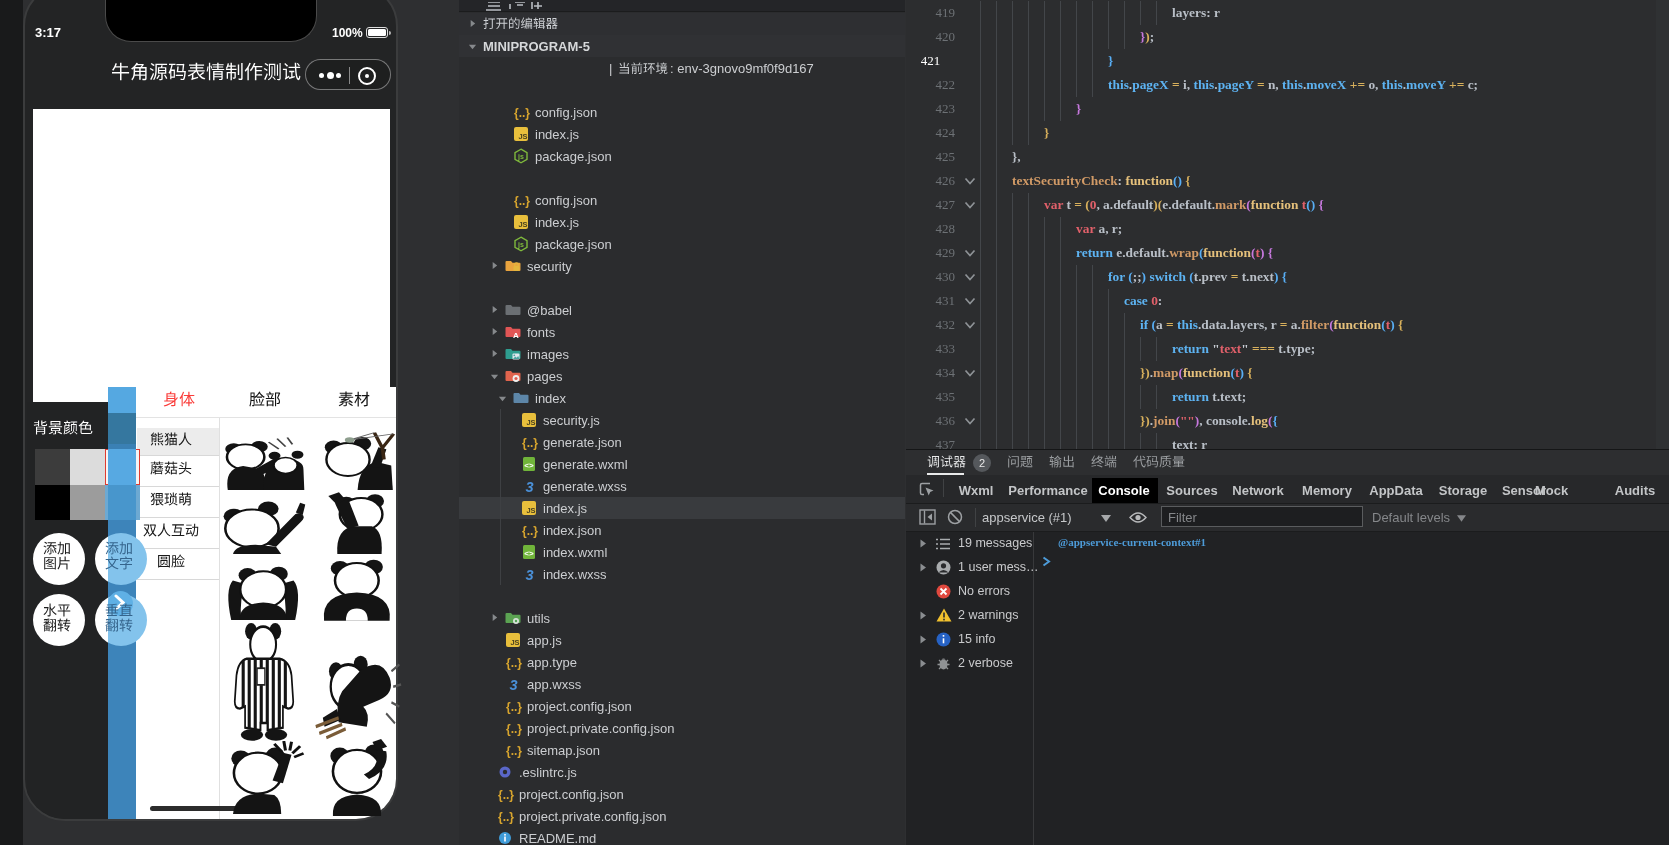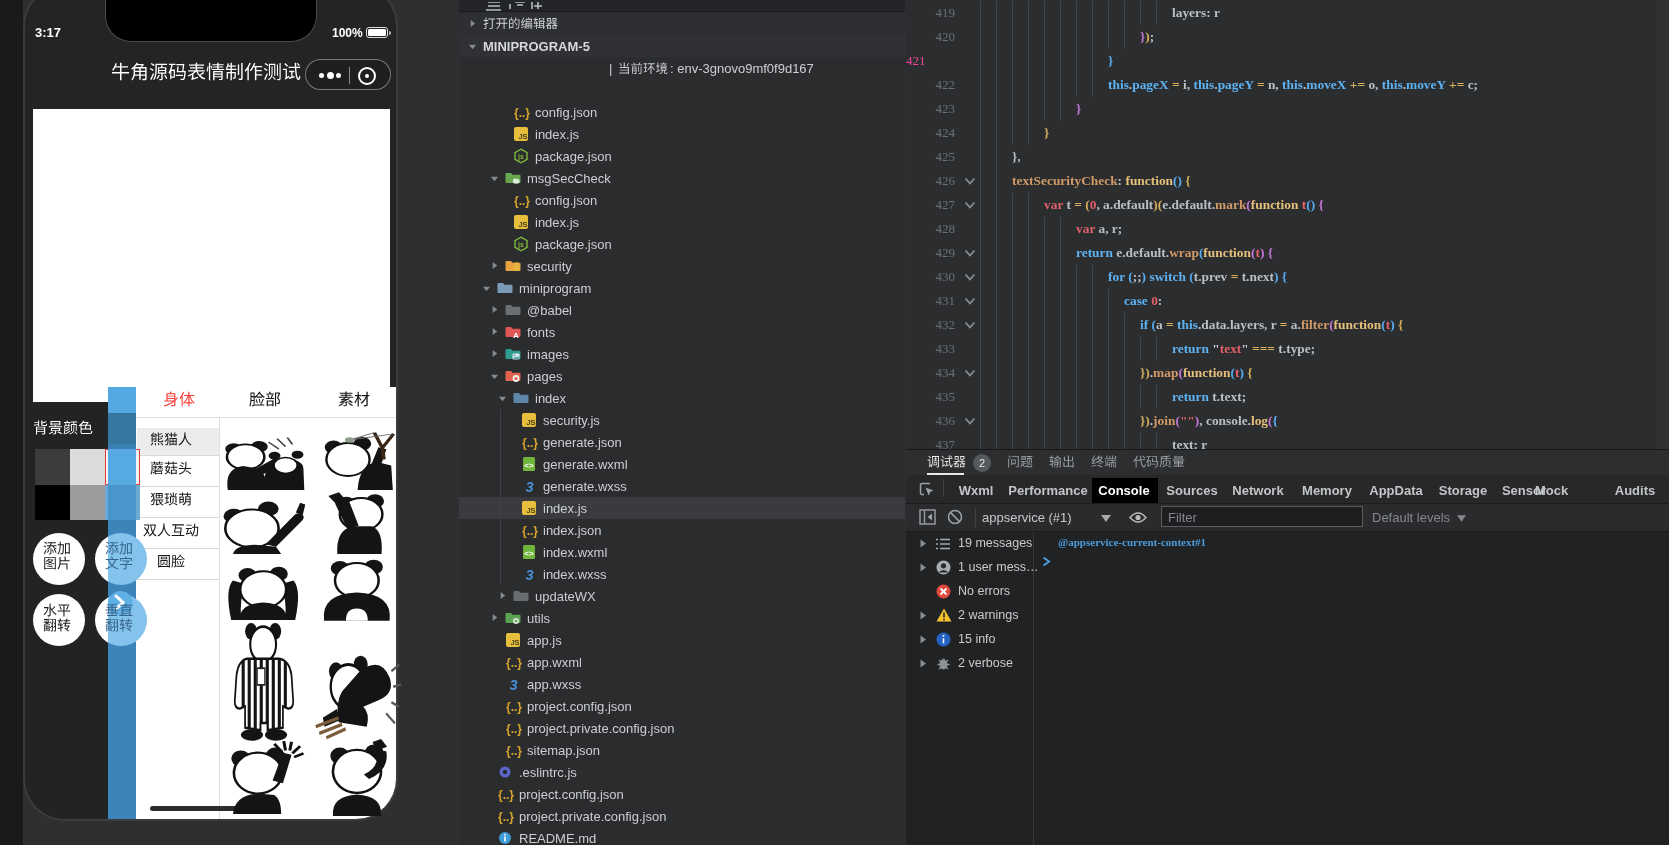--- a/index.html
+++ b/index.html
@@ -340,35 +340,20 @@
       </div>
       <div class="abs" style="left:0;top:145px;width:446px;height:22px">
         <div style="position:absolute;left:54px;top:3px;line-height:0">
           <svg width="16" height="16" viewBox="0 0 16 16">
             <path d="M8 1.2 L14 4.6 V11.4 L8 14.8 L2 11.4 V4.6 Z" fill="none" stroke="#7fb93c" stroke-width="1.4"></path>
             <text x="8" y="10.8" font-family="Liberation Sans" font-size="7" font-weight="bold" fill="#7fb93c" text-anchor="middle">js</text>
           </svg>
         </div>
         <div style="position:absolute;left:76px;top:4px;white-space:nowrap">package.json</div>
       </div>
-      <div class="abs" style="left:0;top:167px;width:446px;height:22px">
-        <div style="position:absolute;left:31px;top:7px">
-          <svg width="9" height="9" viewBox="0 0 10 10">
-            <path d="M1 3 h8 L5 8 Z" fill="#86898c"></path>
-          </svg>
-        </div>
-        <div style="position:absolute;left:46px;top:3px;line-height:0">
-          <svg width="16" height="16" viewBox="0 0 16 16">
-            <path d="M1.5 3 h4.5 l1.5 1.8 h7 q1 0 1 1 V12 q0 1 -1 1 h-13 q-1 0 -1-1 V4 q0-1 1-1 Z" fill="#67a84e"></path>
-            <ellipse cx="11.2" cy="11.2" rx="3.4" ry="2.5" fill="#dcebd8"></ellipse>
-            <circle cx="9.8" cy="10" r="1.5" fill="#dcebd8"></circle>
-          </svg>
-        </div>
-        <div style="position:absolute;left:68px;top:4px;white-space:nowrap">msgSecCheck</div>
-      </div>
       <div class="abs" style="left:0;top:189px;width:446px;height:22px">
         <div style="position:absolute;left:54px;top:3px;line-height:0">
           <svg width="18" height="16" viewBox="0 0 18 16">
             <text x="9" y="12.5" font-family="Liberation Sans" font-size="12" font-weight="bold" fill="#d9a62e" text-anchor="middle">{..}</text>
           </svg>
         </div>
         <div style="position:absolute;left:76px;top:4px;white-space:nowrap">config.json</div>
       </div>
       <div class="abs" style="left:0;top:211px;width:446px;height:22px">
         <div style="position:absolute;left:54px;top:3px;line-height:0">
@@ -396,33 +381,20 @@
         </div>
         <div style="position:absolute;left:46px;top:3px;line-height:0">
           <svg width="16" height="16" viewBox="0 0 16 16">
             <path d="M1.5 3 h4.5 l1.5 1.8 h7 q1 0 1 1 V12 q0 1 -1 1 h-13 q-1 0 -1-1 V4 q0-1 1-1 Z" fill="#e8a33e"></path>
             <rect x="8.5" y="8" width="6" height="5" rx="1" fill="#e4b63e"></rect>
             <path d="M9.8 8 v-1.4 q0-1.7 1.7-1.7 q1.7 0 1.7 1.7 V8" fill="none" stroke="#e4b63e" stroke-width="1.2"></path>
           </svg>
         </div>
         <div style="position:absolute;left:68px;top:4px;white-space:nowrap">security</div>
       </div>
-      <div class="abs" style="left:0;top:277px;width:446px;height:22px">
-        <div style="position:absolute;left:23px;top:7px">
-          <svg width="9" height="9" viewBox="0 0 10 10">
-            <path d="M1 3 h8 L5 8 Z" fill="#86898c"></path>
-          </svg>
-        </div>
-        <div style="position:absolute;left:38px;top:3px;line-height:0">
-          <svg width="16" height="16" viewBox="0 0 16 16">
-            <path d="M1.5 3 h4.5 l1.5 1.8 h7 q1 0 1 1 V12 q0 1 -1 1 h-13 q-1 0 -1-1 V4 q0-1 1-1 Z" fill="#7a9ab5"></path>
-          </svg>
-        </div>
-        <div style="position:absolute;left:60px;top:4px;white-space:nowrap">miniprogram</div>
-      </div>
       <div class="abs" style="left:0;top:299px;width:446px;height:22px">
         <div style="position:absolute;left:31px;top:6px">
           <svg width="9" height="9" viewBox="0 0 10 10">
             <path d="M3 1 v8 L8 5 Z" fill="#86898c"></path>
           </svg>
         </div>
         <div style="position:absolute;left:46px;top:3px;line-height:0">
           <svg width="16" height="16" viewBox="0 0 16 16">
             <path d="M1.5 3 h4.5 l1.5 1.8 h7 q1 0 1 1 V12 q0 1 -1 1 h-13 q-1 0 -1-1 V4 q0-1 1-1 Z" fill="#6b6f73"></path>
           </svg>
@@ -548,33 +520,20 @@
         <div style="position:absolute;left:84px;top:4px;white-space:nowrap">index.wxml</div>
       </div>
       <div class="abs" style="left:0;top:563px;width:446px;height:22px">
         <div style="position:absolute;left:62px;top:3px;line-height:0">
           <svg width="16" height="16" viewBox="0 0 16 16">
             <text x="8.5" y="13.5" font-family="Liberation Sans" font-size="14.5" font-weight="bold" font-style="italic" fill="#4a90d8" text-anchor="middle">3</text>
           </svg>
         </div>
         <div style="position:absolute;left:84px;top:4px;white-space:nowrap">index.wxss</div>
       </div>
-      <div class="abs" style="left:0;top:585px;width:446px;height:22px">
-        <div style="position:absolute;left:39px;top:6px">
-          <svg width="9" height="9" viewBox="0 0 10 10">
-            <path d="M3 1 v8 L8 5 Z" fill="#86898c"></path>
-          </svg>
-        </div>
-        <div style="position:absolute;left:54px;top:3px;line-height:0">
-          <svg width="16" height="16" viewBox="0 0 16 16">
-            <path d="M1.5 3 h4.5 l1.5 1.8 h7 q1 0 1 1 V12 q0 1 -1 1 h-13 q-1 0 -1-1 V4 q0-1 1-1 Z" fill="#686c70"></path>
-          </svg>
-        </div>
-        <div style="position:absolute;left:76px;top:4px;white-space:nowrap">updateWX</div>
-      </div>
       <div class="abs" style="left:0;top:607px;width:446px;height:22px">
         <div style="position:absolute;left:31px;top:6px">
           <svg width="9" height="9" viewBox="0 0 10 10">
             <path d="M3 1 v8 L8 5 Z" fill="#86898c"></path>
           </svg>
         </div>
         <div style="position:absolute;left:46px;top:3px;line-height:0">
           <svg width="16" height="16" viewBox="0 0 16 16">
             <path d="M1.5 3 h4.5 l1.5 1.8 h7 q1 0 1 1 V12 q0 1 -1 1 h-13 q-1 0 -1-1 V4 q0-1 1-1 Z" fill="#5ba352"></path>
             <circle cx="11" cy="11" r="3" fill="#d8e2d8"></circle>
@@ -591,21 +550,21 @@
           </svg>
         </div>
         <div style="position:absolute;left:68px;top:4px;white-space:nowrap">app.js</div>
       </div>
       <div class="abs" style="left:0;top:651px;width:446px;height:22px">
         <div style="position:absolute;left:46px;top:3px;line-height:0">
           <svg width="18" height="16" viewBox="0 0 18 16">
             <text x="9" y="12.5" font-family="Liberation Sans" font-size="12" font-weight="bold" fill="#d9a62e" text-anchor="middle">{..}</text>
           </svg>
         </div>
-        <div style="position:absolute;left:68px;top:4px;white-space:nowrap">app.wxml</div>
+        <div style="position:absolute;left:68px;top:4px;white-space:nowrap">app.type</div>
       </div>
       <div class="abs" style="left:0;top:673px;width:446px;height:22px">
         <div style="position:absolute;left:46px;top:3px;line-height:0">
           <svg width="16" height="16" viewBox="0 0 16 16">
             <text x="8.5" y="13.5" font-family="Liberation Sans" font-size="14.5" font-weight="bold" font-style="italic" fill="#4a90d8" text-anchor="middle">3</text>
           </svg>
         </div>
         <div style="position:absolute;left:68px;top:4px;white-space:nowrap">app.wxss</div>
       </div>
       <div class="abs" style="left:0;top:695px;width:446px;height:22px">
@@ -701,21 +660,21 @@
       <div class="abs" style="left:90px;top:25px;width:1px;height:24px;background:#43464a"></div>
       <div class="abs" style="left:106px;top:25px;width:1px;height:24px;background:#43464a"></div>
       <div class="abs" style="left:122px;top:25px;width:1px;height:24px;background:#43464a"></div>
       <div class="abs" style="left:138px;top:25px;width:1px;height:24px;background:#43464a"></div>
       <div class="abs" style="left:154px;top:25px;width:1px;height:24px;background:#43464a"></div>
       <div class="abs" style="left:170px;top:25px;width:1px;height:24px;background:#43464a"></div>
       <div class="abs" style="left:186px;top:25px;width:1px;height:24px;background:#43464a"></div>
       <div class="abs" style="left:202px;top:25px;width:1px;height:24px;background:#43464a"></div>
       <div class="abs" style="left:218px;top:25px;width:1px;height:24px;background:#43464a"></div>
       <div class="abs mono" style="left:234px;top:29px;font-size:13.4px;font-weight:600;white-space:pre"><span style="color:#c678dd">}</span><span style="color:#d8b05c">)</span><span style="color:#b9bfc7">;</span></div>
-      <div class="abs mono" style="left:0;top:53px;width:49px;text-align:left;font-size:13px;color:#ec4899">421</div>
+      <div class="abs mono" style="left:0;top:53px;width:49px;text-align:center;font-size:13px;color:#ffffff">421</div>
       <div class="abs" style="left:74px;top:49px;width:1px;height:24px;background:#43464a"></div>
       <div class="abs" style="left:90px;top:49px;width:1px;height:24px;background:#43464a"></div>
       <div class="abs" style="left:106px;top:49px;width:1px;height:24px;background:#43464a"></div>
       <div class="abs" style="left:122px;top:49px;width:1px;height:24px;background:#43464a"></div>
       <div class="abs" style="left:138px;top:49px;width:1px;height:24px;background:#43464a"></div>
       <div class="abs" style="left:154px;top:49px;width:1px;height:24px;background:#43464a"></div>
       <div class="abs" style="left:170px;top:49px;width:1px;height:24px;background:#43464a"></div>
       <div class="abs" style="left:186px;top:49px;width:1px;height:24px;background:#43464a"></div>
       <div class="abs mono" style="left:202px;top:53px;font-size:13.4px;font-weight:600;white-space:pre"><span style="color:#58aef5">}</span></div>
       <div class="abs mono" style="left:0;top:77px;width:49px;text-align:right;font-size:13px;color:#6d7175">422</div>

